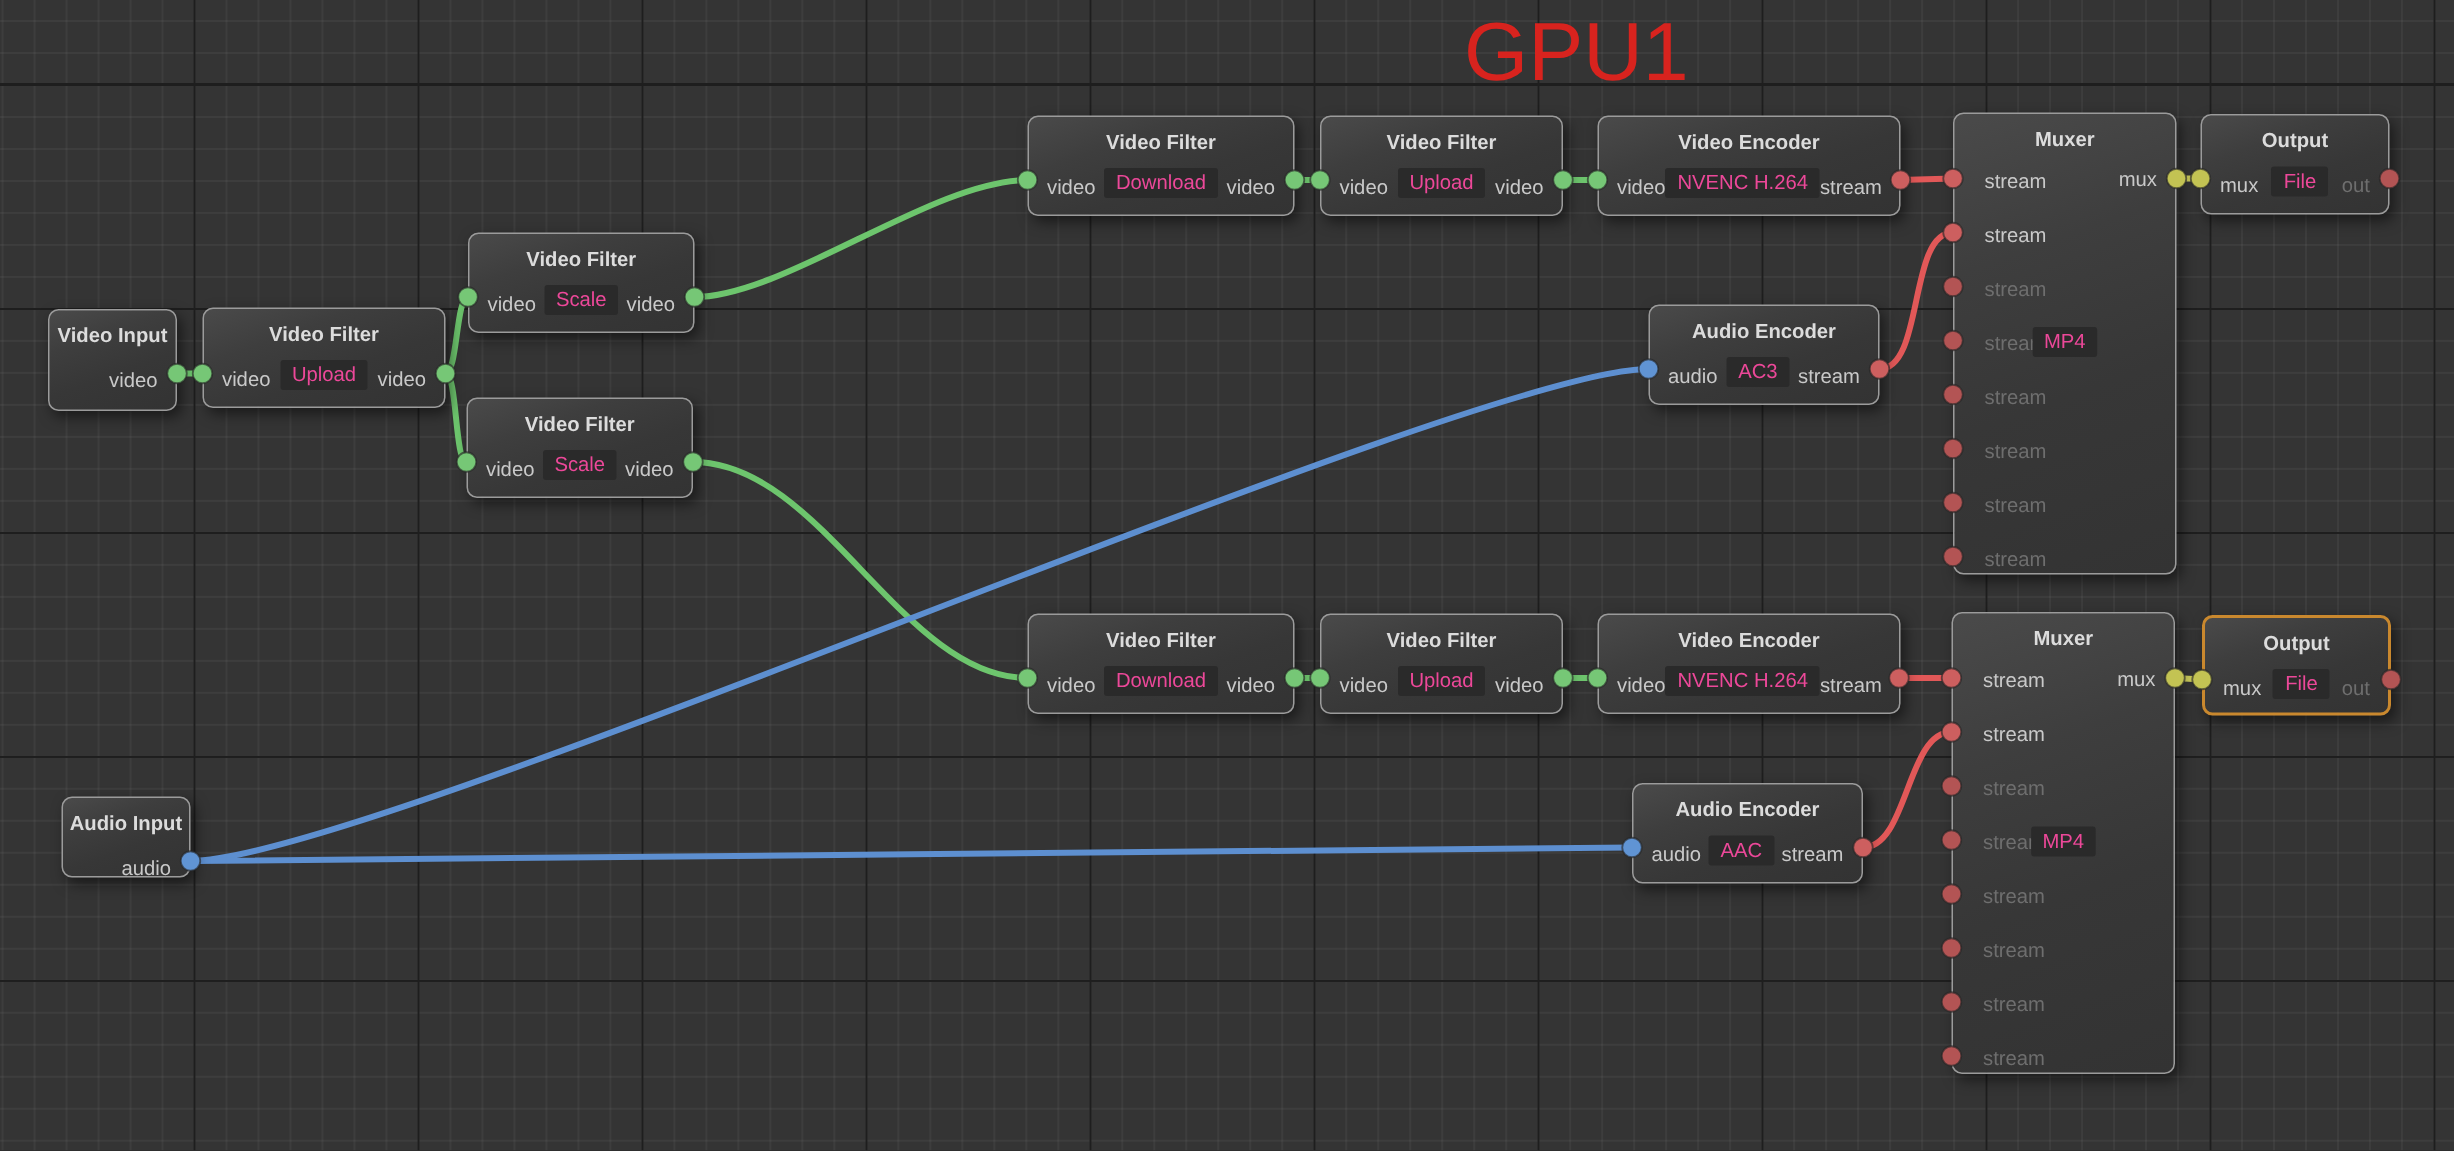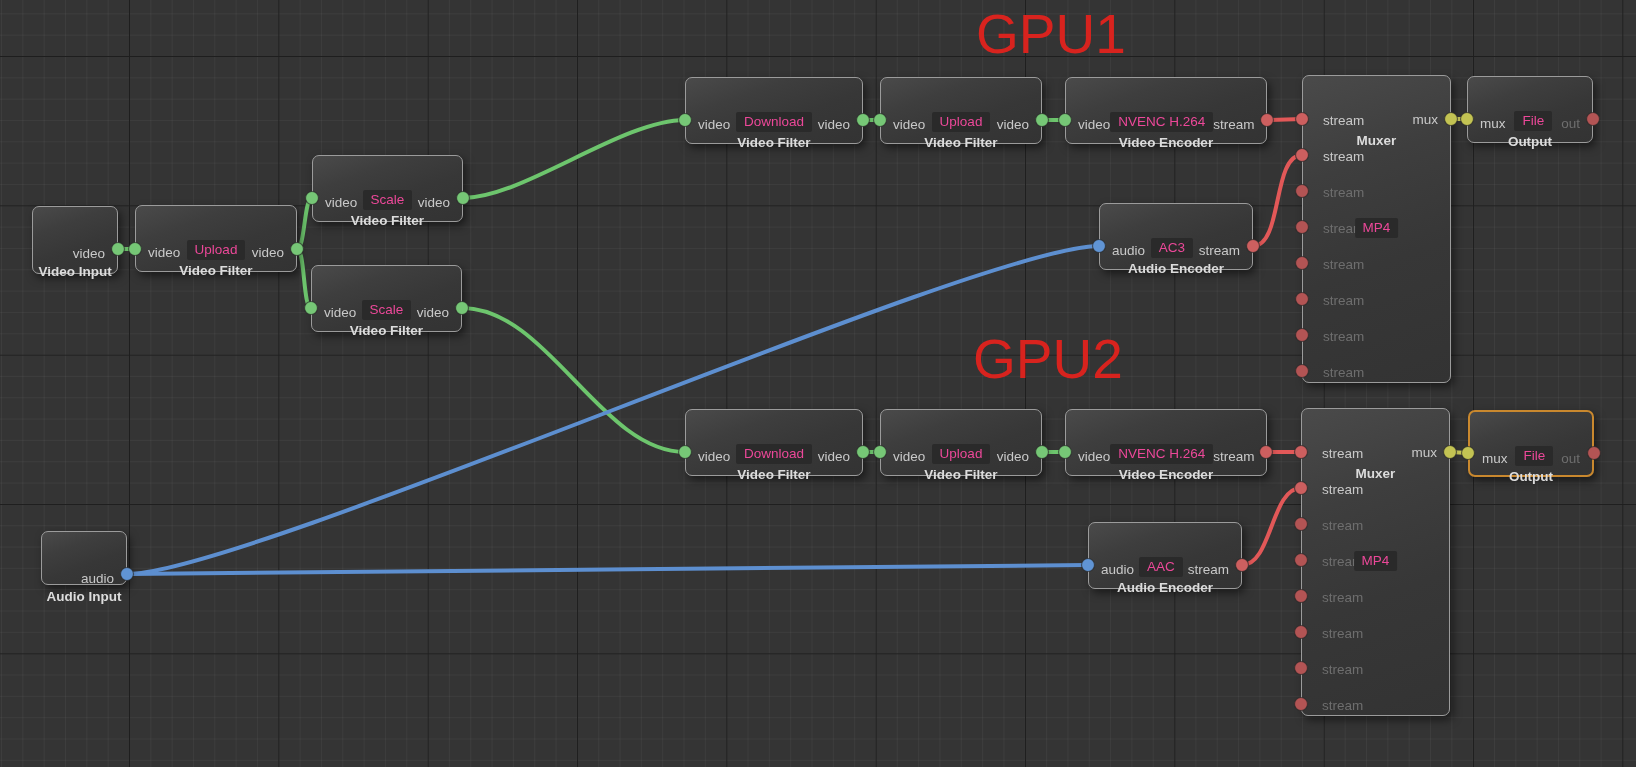--- a/index.html
+++ b/index.html
@@ -24,21 +24,21 @@
   .node{
     position:absolute;z-index:2;box-sizing:border-box;
     background:linear-gradient(160deg,#4a4a4a 0%,#3e3e3e 30%,#373737 60%,#333333 100%);
     border:1.5px solid #9b9b9b;border-radius:7px;
     box-shadow:3px 4px 9px rgba(0,0,0,0.5);
     color:#c9c9c9;font-size:13.5px;
   }
   .node.selected{border-color:var(--selection,#c9882e);border-width:2px;}
   .ntitle{
     position:absolute;top:9px;left:0;right:0;text-align:center;
-    font-weight:bold;color:#dcdcdc;font-size:13.5px;white-space:nowrap;margin-top:48px;
+    font-weight:bold;color:#dcdcdc;font-size:13.5px;white-space:nowrap;
   }
   .prow{
     position:absolute;top:32px;left:12px;right:12px;height:22px;
     display:flex;align-items:flex-end;justify-content:space-between;
   }
   .prow.out-only{justify-content:flex-end;}
   .plabel{color:#c9c9c9;white-space:nowrap;}
   .plabel.dim{color:#6e6e6e;}
   .chip{
     background:#2a2a2a;color:#ec4899;padding:2px 8px 3px 8px;border-radius:2px;white-space:nowrap;
@@ -85,21 +85,20 @@
     <path class="wire w-stream" d="M1242,565 C1272,565 1271,488 1301,488"></path>
 
     <path class="wire w-mux" d="M1451,119 L1467,119"></path>
     <path class="wire w-mux" d="M1450,452 L1468,453"></path>
 
     <path class="wire w-audio" d="M127,574 C247,574 979,246 1099,246"></path>
     <path class="wire w-audio" d="M127,574 C227,574 988,565 1088,565"></path>
   </svg>
 
   <div class="gpu-label" style="left:976px;top:7px;">GPU1</div>
-  <div class="gpu-label" style="left:973px;top:332px;">GPU2</div>
 
   <div class="node" style="left:32px;top:206px;width:86px;height:68px">
     <div class="ntitle">Video Input</div>
     <div class="prow out-only">
         <span class="plabel">video</span>
       </div>
   </div>
 
   <div class="node" style="left:135px;top:205px;width:162px;height:67px">
     <div class="ntitle">Video Filter</div>

